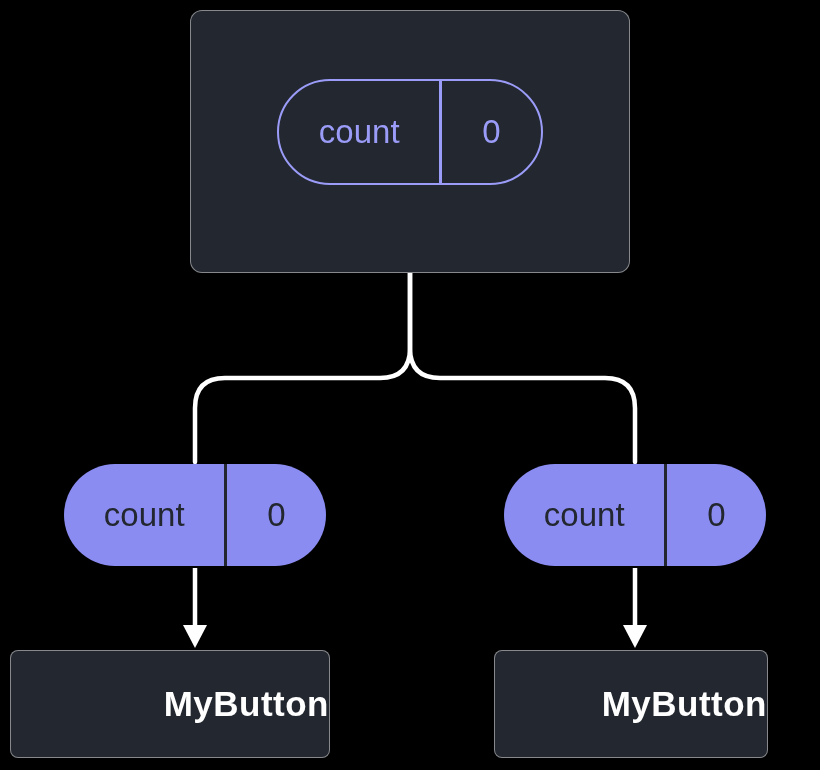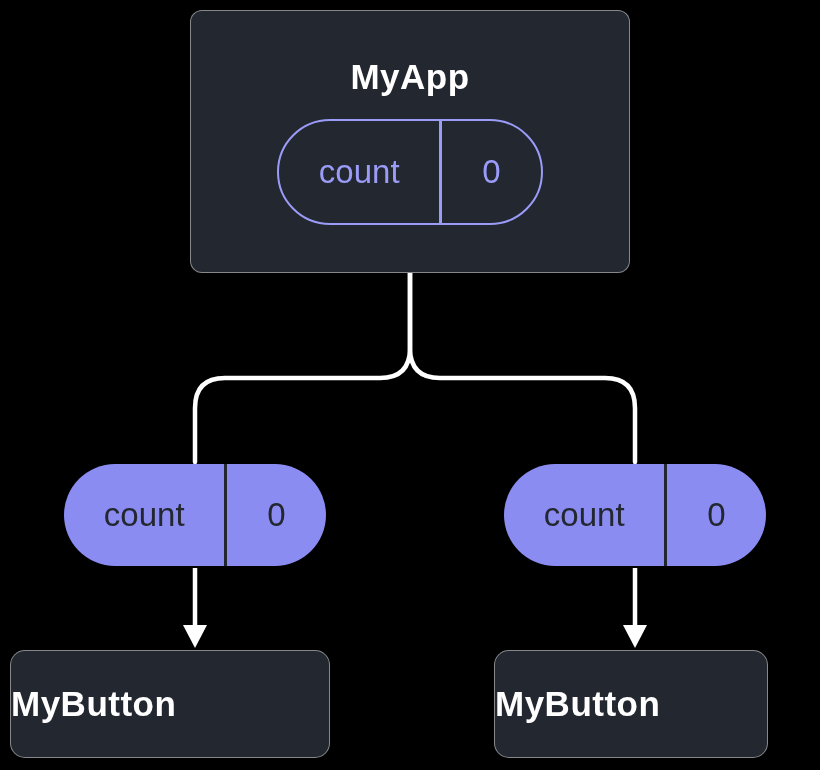--- a/index.html
+++ b/index.html
@@ -89,44 +89,43 @@
   .prop-pill .seg-name { flex: 1.62; }
   .prop-pill .seg-val  { flex: 1; }
   .prop-pill .divider {
     width: 2.5px;
     background: #23272f;
   }
   .pill-left  { left: 64px;  top: 464px; }
   .pill-right { left: 504px; top: 464px; }
   .button-box {
     height: 108px;
-    border-radius: 15px;
+    border-radius: 8px;
     display: flex;
     align-items: center;
-    justify-content: flex-start;
+    justify-content: flex-end;
   }
   .button-left  { left: 10px;  top: 650px; width: 320px; }
   .button-right { left: 494px; top: 650px; width: 274px; }
 </style>
 </head>
 <body>
 
 <div class="stage">
 
   <svg class="connectors" width="820" height="770" viewBox="0 0 820 770" fill="none" xmlns="http://www.w3.org/2000/svg">
     <path d="M410 271 V348 Q410 378 380 378 H225 Q195 378 195 408 V462" stroke="#ffffff" stroke-width="4.5" fill="none" stroke-linecap="round"></path>
     <path d="M410 271 V348 Q410 378 440 378 H605 Q635 378 635 408 V462" stroke="#ffffff" stroke-width="4.5" fill="none" stroke-linecap="round"></path>
     <path d="M195 568 V628" stroke="#ffffff" stroke-width="4.5" fill="none"></path>
     <polygon points="183,625 207,625 195,648" fill="#ffffff"></polygon>
     <path d="M635 568 V628" stroke="#ffffff" stroke-width="4.5" fill="none"></path>
     <polygon points="623,625 647,625 635,648" fill="#ffffff"></polygon>
   </svg>
 
   <div class="comp-box root-box">
-    <div class="comp-title">MyApp</div>
     <div class="state-pill">
       <span class="seg-name">count</span>
       <span class="divider"></span>
       <span class="seg-val">0</span>
     </div>
   </div>
 
   <div class="prop-pill pill-left">
     <span class="seg-name">count</span>
     <span class="divider"></span>

